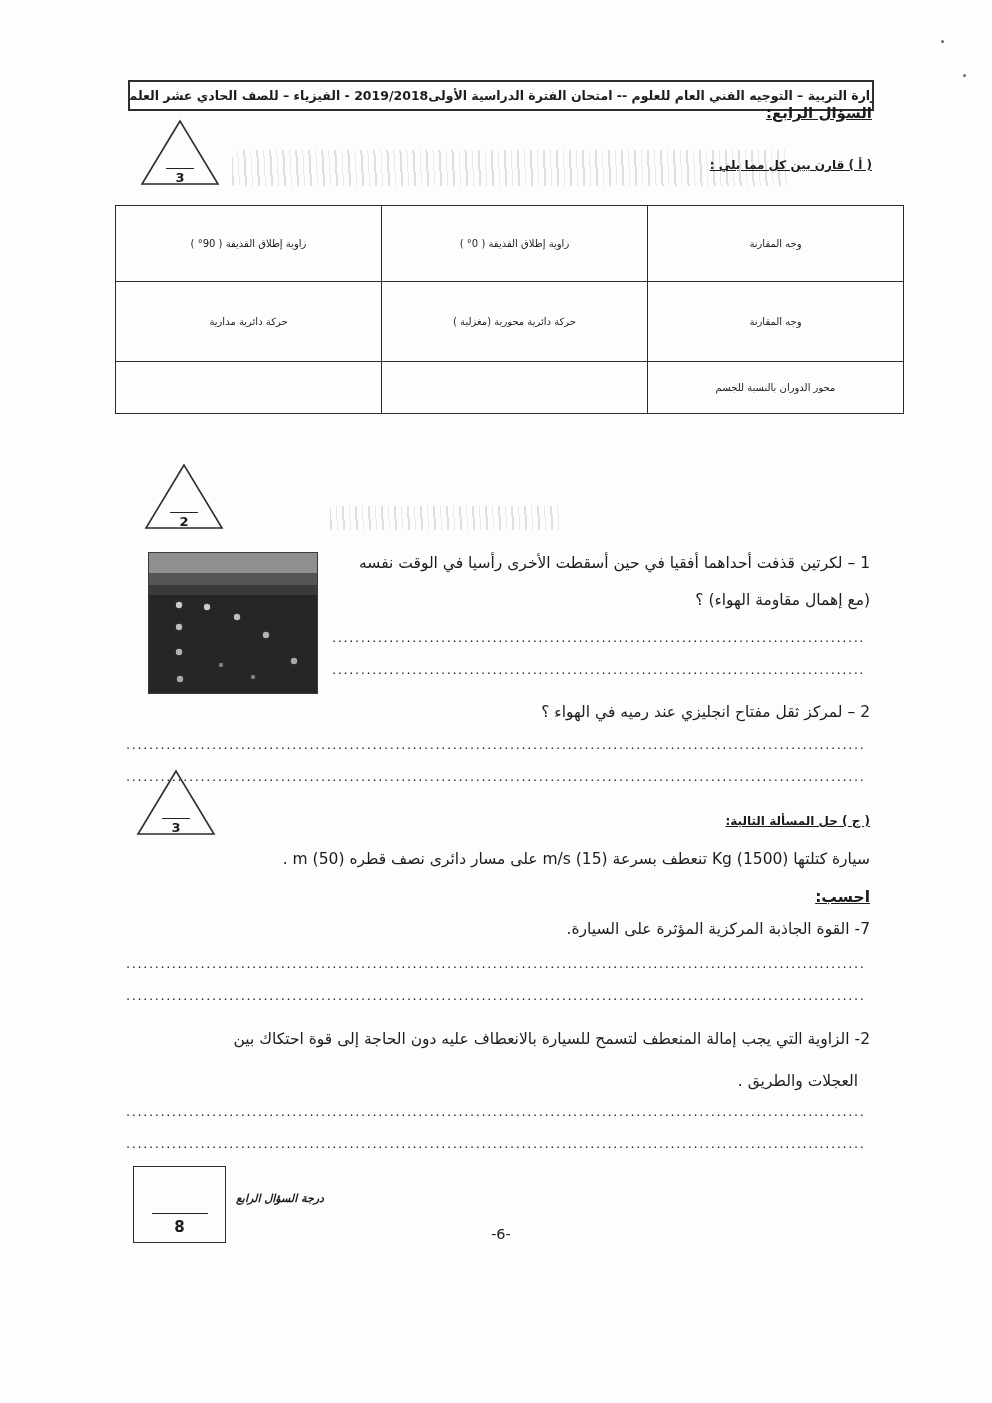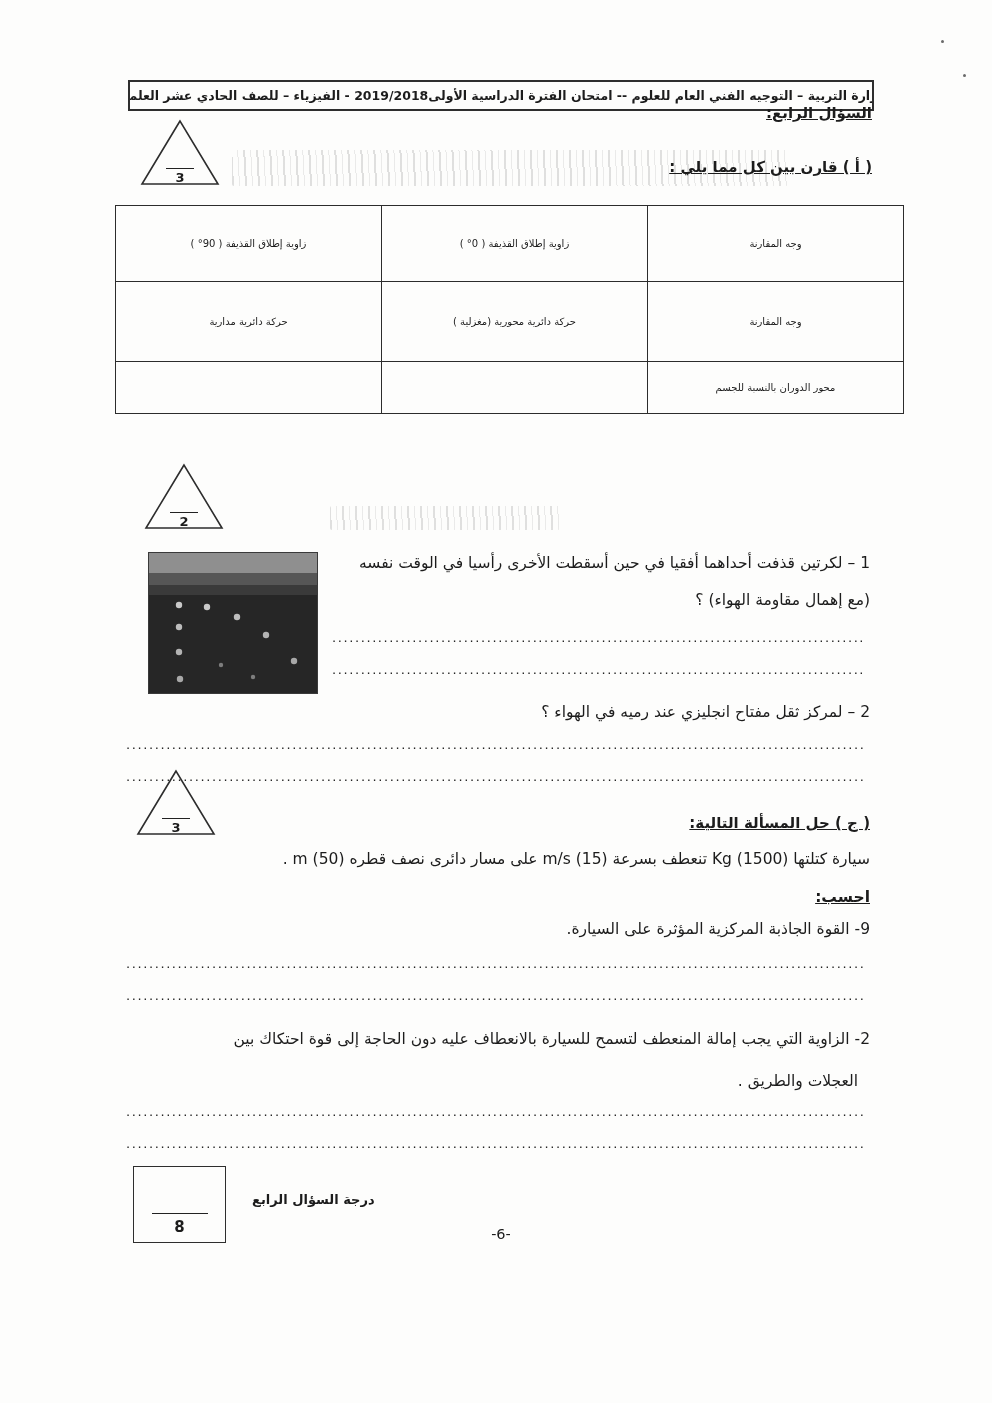--- a/index.html
+++ b/index.html
@@ -16,21 +16,21 @@
 
   .header-box {
     left:128px; top:80px; width:746px; height:31px;
     border:2px solid #2e2e2e;
     display:flex; align-items:center; justify-content:center;
     font-size:12.5px; font-weight:bold; white-space:nowrap; overflow:hidden;
   }
 
   .q-title { right:120px; top:104px; font-size:15px; }
 
-  .heading { font-size:15px; }
+  .heading { font-size:12px; }
 
   
   .triangle { width:84px; height:70px; }
   .triangle svg { position:absolute; left:0; top:0; }
   .tri-score {
     position:absolute; left:0; bottom:4px; width:84px;
     display:flex; flex-direction:column; align-items:center;
   }
   .tri-line { display:inline-block; width:28px; border-top:1.3px solid #222; margin-bottom:2px; }
   .tri-num { font-size:13px; font-weight:bold; line-height:13px; }
@@ -62,21 +62,21 @@
   .bodytext { font-size:15.5px; }
 
   .score-box {
     left:133px; top:1166px; width:93px; height:77px;
     border:1.6px solid #2e2e2e;
     display:flex; flex-direction:column; align-items:center; justify-content:flex-end;
     padding-bottom:6px;
   }
   .score-line { display:inline-block; width:56px; border-top:1.3px solid #222; margin-bottom:4px; }
   .score-num { font-size:15px; font-weight:bold; }
-  .score-label { left:252px; top:1192px; font-size:13px; }
+  .score-label { left:236px; top:1192px; font-size:11px;font-style:italic; }
   .page-num { left:466px; top:1226px; width:70px; text-align:center; font-size:14.5px; }
 </style>
 </head>
 <body>
 
 <div class="page">
 
   <div class="abs speck" style="left:941px; top:40px;"></div>
   <div class="abs speck" style="left:963px; top:74px;"></div>
 
@@ -177,21 +177,21 @@
       <span class="tri-num">3</span>
     </div>
   </div>
 
   <div class="abs heading rtl bold ul" style="right:122px; top:814px;">( ج ) حل المسألة التالية:</div>
 
   <div class="abs bodytext rtl" style="right:122px; top:850px; width:700px; text-align:right;">سيارة كتلتها  (1500) Kg  تنعطف بسرعة  (15) m/s  على مسار دائرى نصف قطره   (50) m .</div>
 
   <div class="abs bodytext rtl bold ul" style="right:122px; top:888px;">احسب:</div>
 
-  <div class="abs bodytext rtl" style="right:122px; top:920px;">9- القوة الجاذبة المركزية المؤثرة على السيارة.</div>
+  <div class="abs bodytext rtl" style="right:122px; top:920px;">7- القوة الجاذبة المركزية المؤثرة على السيارة.</div>
 
   <div class="abs dotline" style="left:126px; top:956px; width:740px;">........................................................................................................................................................................................................</div>
   <div class="abs dotline" style="left:126px; top:988px; width:740px;">........................................................................................................................................................................................................</div>
 
   <div class="abs bodytext rtl" style="right:122px; top:1030px;">2- الزاوية التي يجب إمالة المنعطف لتسمح للسيارة بالانعطاف عليه دون الحاجة إلى قوة احتكاك بين</div>
   <div class="abs bodytext rtl" style="right:134px; top:1072px;">العجلات والطريق .</div>
 
   <div class="abs dotline" style="left:126px; top:1104px; width:740px;">........................................................................................................................................................................................................</div>
   <div class="abs dotline" style="left:126px; top:1136px; width:740px;">........................................................................................................................................................................................................</div>
 

